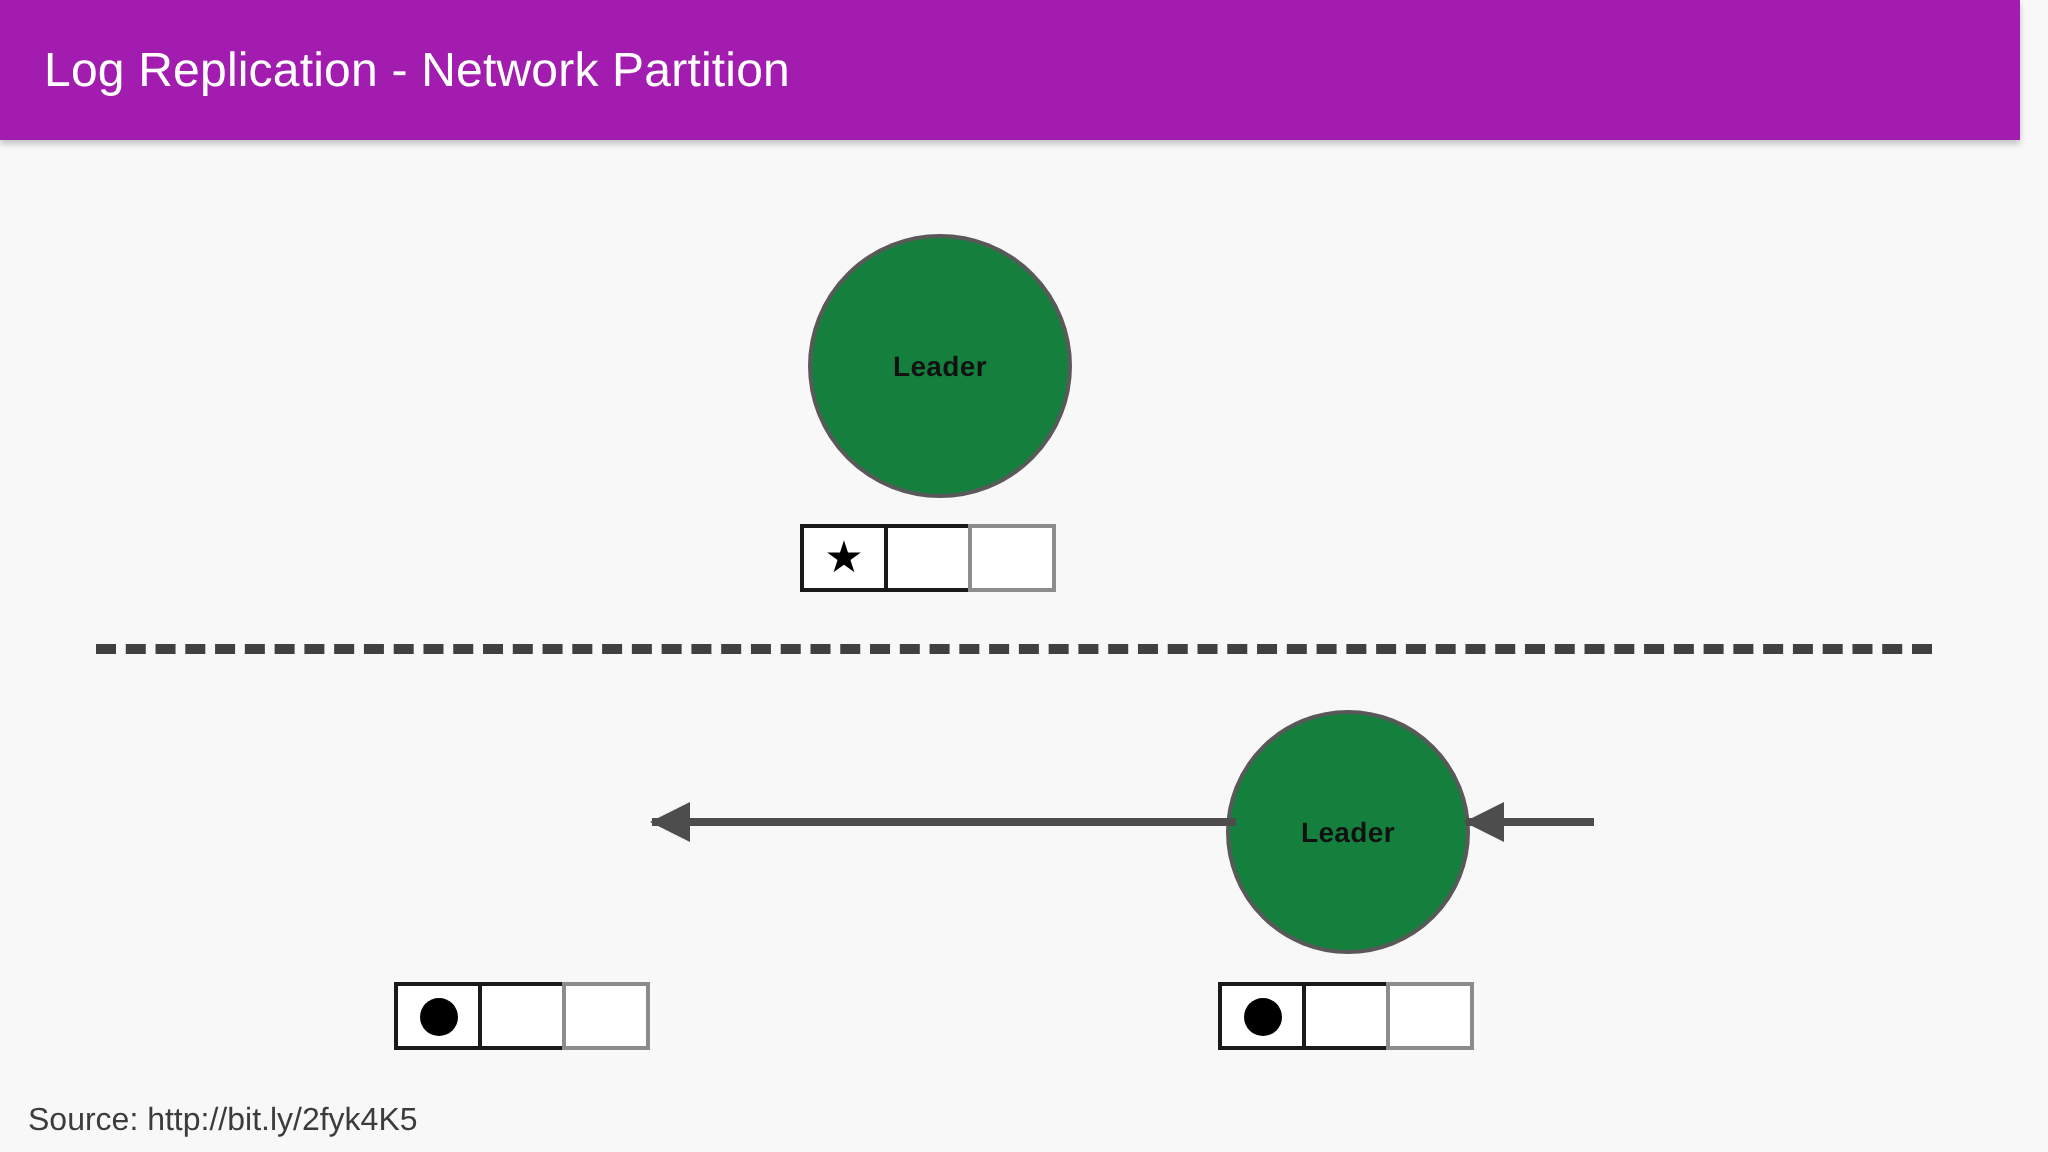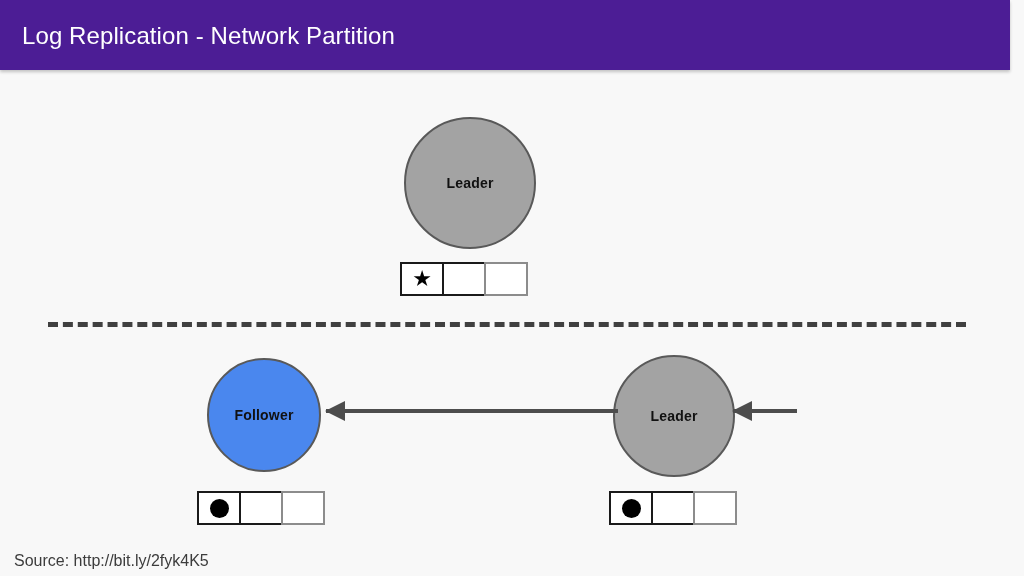--- a/index.html
+++ b/index.html
@@ -25,21 +25,21 @@
     background: #f8f8f8;
   }
 
   
   #header-bar {
     position: absolute;
     left: 0;
     top: 0;
     width: 1010px;
     height: 70px;
-    background: #4c1d95;
+    background: #a21caf;
     box-shadow: 0 2px 3px rgba(0,0,0,0.22);
   }
   #header-title {
     position: absolute;
     left: 22px;
     top: 22px;
     font-size: 24px;
     font-weight: 400;
     color: #ffffff;
     letter-spacing: 0.1px;
@@ -66,21 +66,21 @@
     justify-content: center;
     box-sizing: border-box;
   }
   .node-label {
     font-size: 14px;
     font-weight: bold;
     color: #111111;
     letter-spacing: 0.2px;
     pointer-events: none;
   }
-  .node-leader { background: #a3a3a3; }
+  .node-leader { background: #15803d; }
   .node-follower { background: #4a87ee; }
 
   #node-leader-top {
     left: 404px;
     top: 117px;
     width: 132px;
     height: 132px;
   }
   #node-follower-bottom {
     left: 207px;
@@ -187,23 +187,20 @@
   <div class="log" id="log-leader-top">
     <div class="log-cell">
       <span class="entry-star">★</span>
     </div>
     <div class="log-cell"></div>
     <div class="log-cell empty-faded"></div>
   </div>
 
   <div id="partition-line"></div>
 
-  <div class="node node-follower" id="node-follower-bottom">
-    <span class="node-label">Follower</span>
-  </div>
 
   <div class="log" id="log-follower">
     <div class="log-cell">
       <span class="entry-dot"></span>
     </div>
     <div class="log-cell"></div>
     <div class="log-cell empty-faded"></div>
   </div>
 
   <div class="node node-leader" id="node-leader-bottom">

